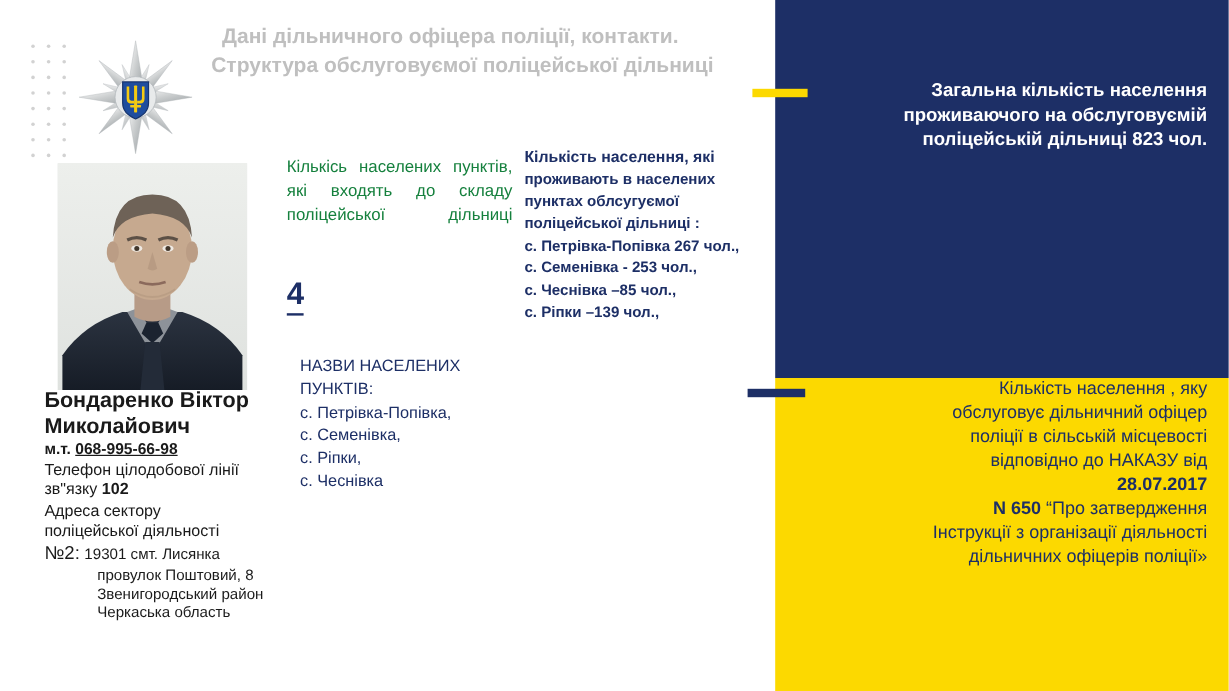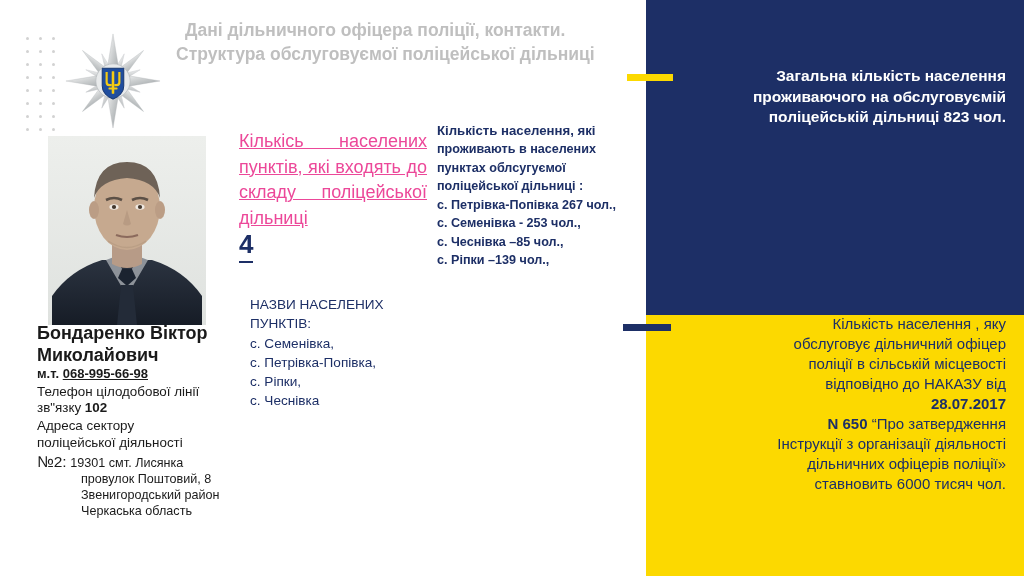--- a/index.html
+++ b/index.html
@@ -153,26 +153,25 @@
   }
   #officer-details .addr-body { font-size: 12.6px; }
   #officer-details .addr-line { font-size: 12.6px; padding-left: 44px; }
 
   
   #col-count {
     position: absolute;
     left: 239px;
     top: 129px;
     width: 188px;
-    color: #ec4899;
-    font-size: 18px;
+    color: #15803d;
+    font-size: 14px;
     line-height: 1.42;
     text-align: justify;
     text-align-last: justify;
-    text-decoration: underline;
   }
   #count-value {
     position: absolute;
     left: 239px;
     top: 229px;
     color: #1d2f66;
     font-size: 26px;
     font-weight: bold;
   }
   #count-value span {
@@ -220,21 +219,20 @@
 
 <div class="panel-text" id="yellow-panel-text">
   <div class="reg">Кількість населення , яку</div>
   <div class="reg">обслуговує дільничний офіцер</div>
   <div class="reg">поліції в сільській місцевості</div>
   <div class="reg">відповідно до НАКАЗУ від</div>
   <div>28.07.2017</div>
   <div><span>N 650</span><span class="reg"> “Про затвердження</span></div>
   <div class="reg">Інструкції з організації діяльності</div>
   <div class="reg">дільничних офіцерів поліції»</div>
-  <div class="reg">ставновить 6000 тисяч чол.</div>
 </div>
 
 <div id="dot-grid">
   <span></span>
     <span></span>
     <span></span>
   <span></span>
     <span></span>
     <span></span>
   <span></span>
@@ -370,22 +368,22 @@
   <div class="addr-line">Звенигородський  район</div>
   <div class="addr-line">Черкаська область</div>
 </div>
 
 <div id="col-count">Кількісь населених пунктів, які входять до складу поліцейської дільниці</div>
 <div id="count-value"><span>4</span></div>
 
 <div id="col-names">
   <div>НАЗВИ НАСЕЛЕНИХ</div>
   <div>ПУНКТІВ:</div>
+  <div>с. Петрівка-Попівка,</div>
   <div>с. Семенівка,</div>
-  <div>с. Петрівка-Попівка,</div>
   <div>с. Ріпки,</div>
   <div>с. Чеснівка</div>
 </div>
 
 <div id="col-population">
   <div class="head">Кількість населення, які</div>
   <div>проживають в населених</div>
   <div>пунктах облсугуємої</div>
   <div>поліцейської дільниці :</div>
   <div>с. Петрівка-Попівка 267 чол.,</div>

